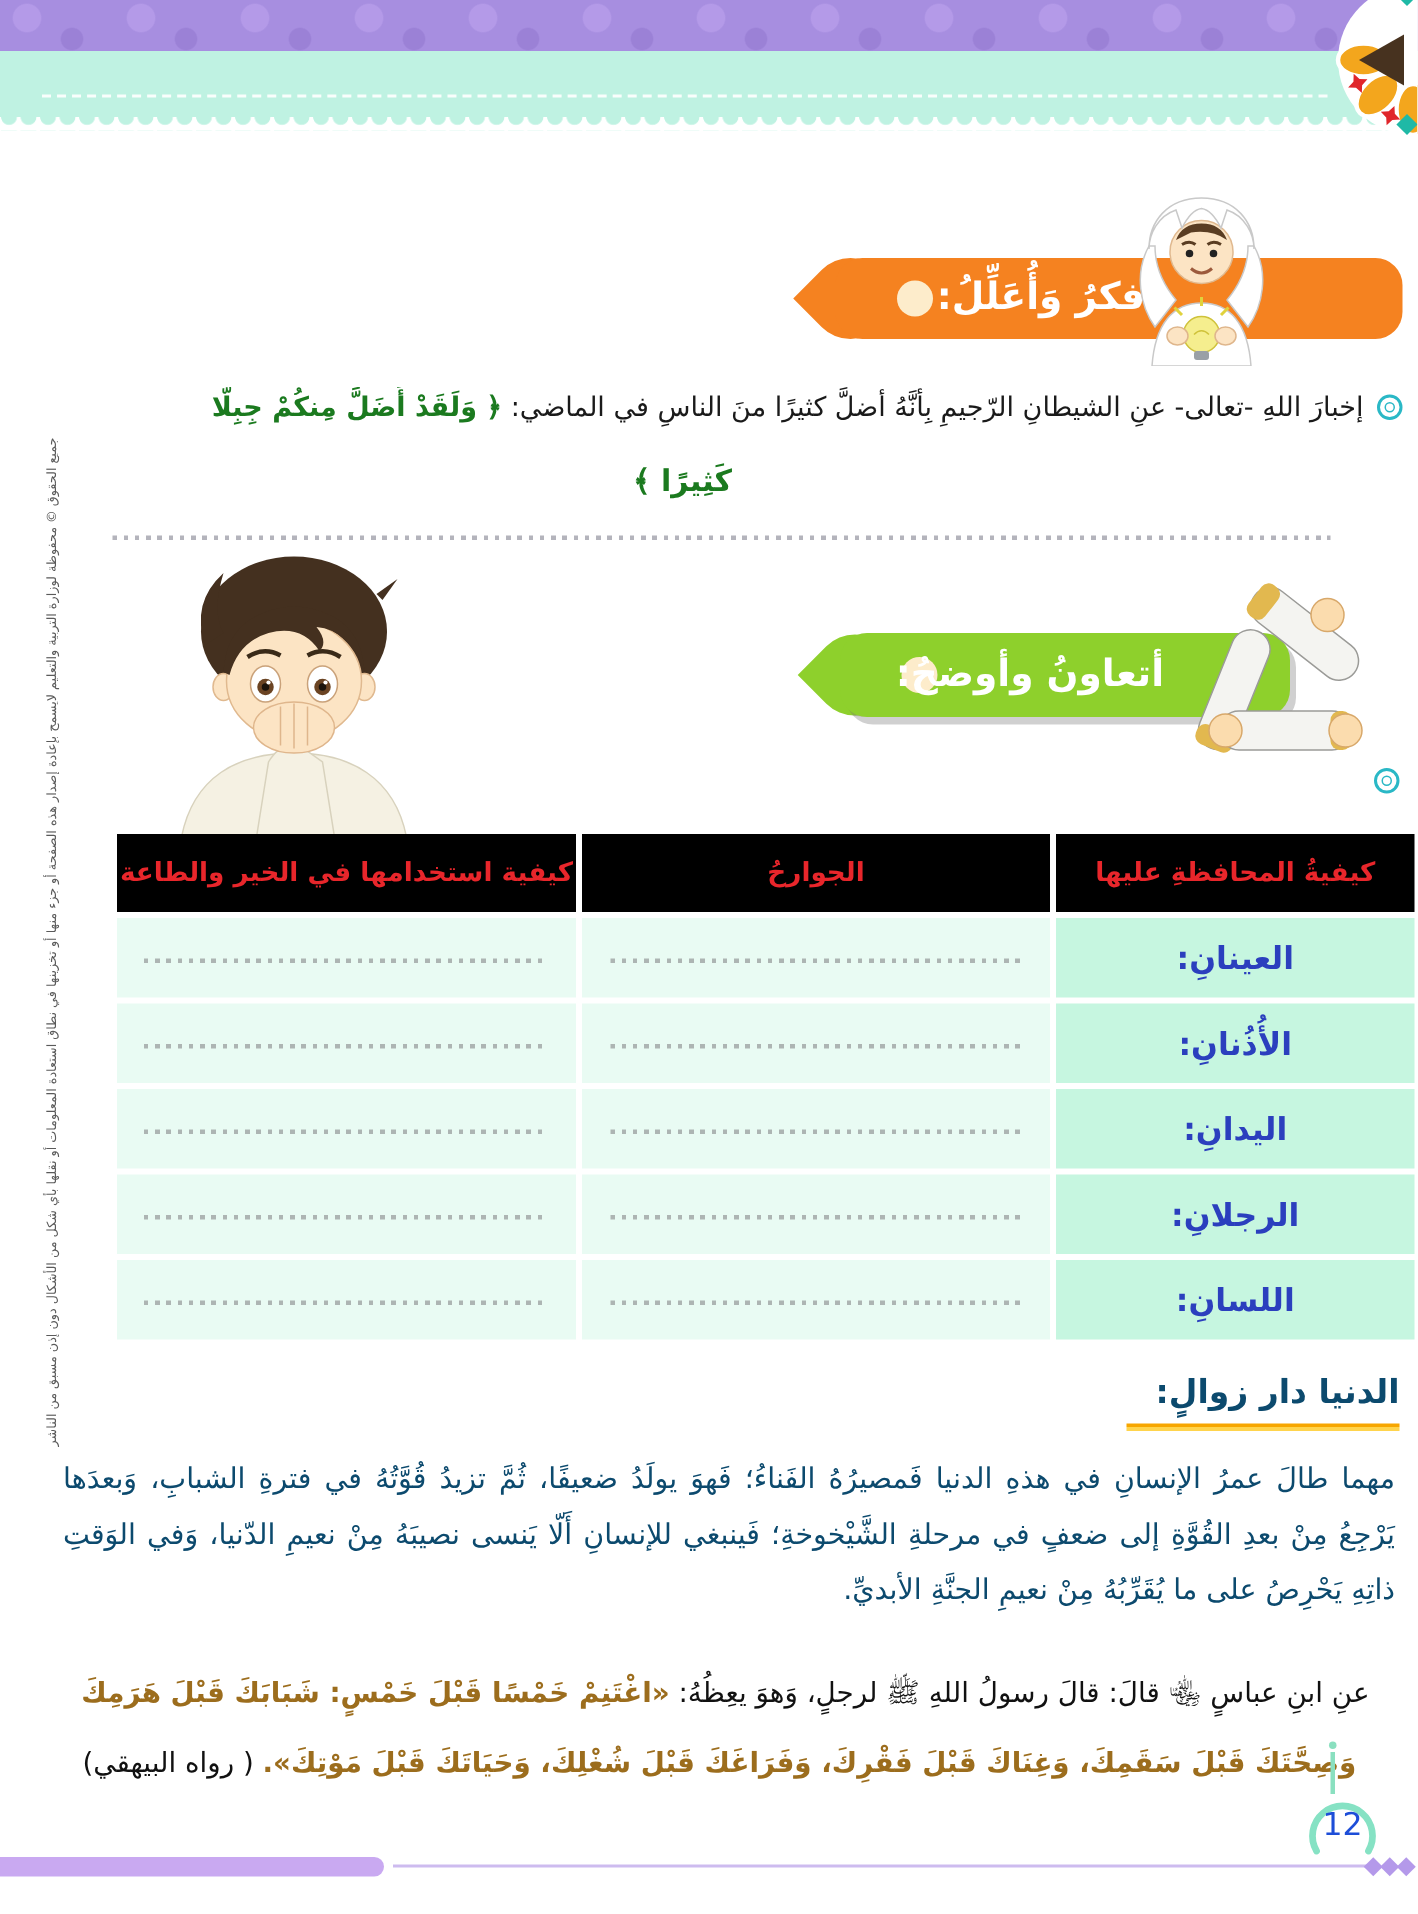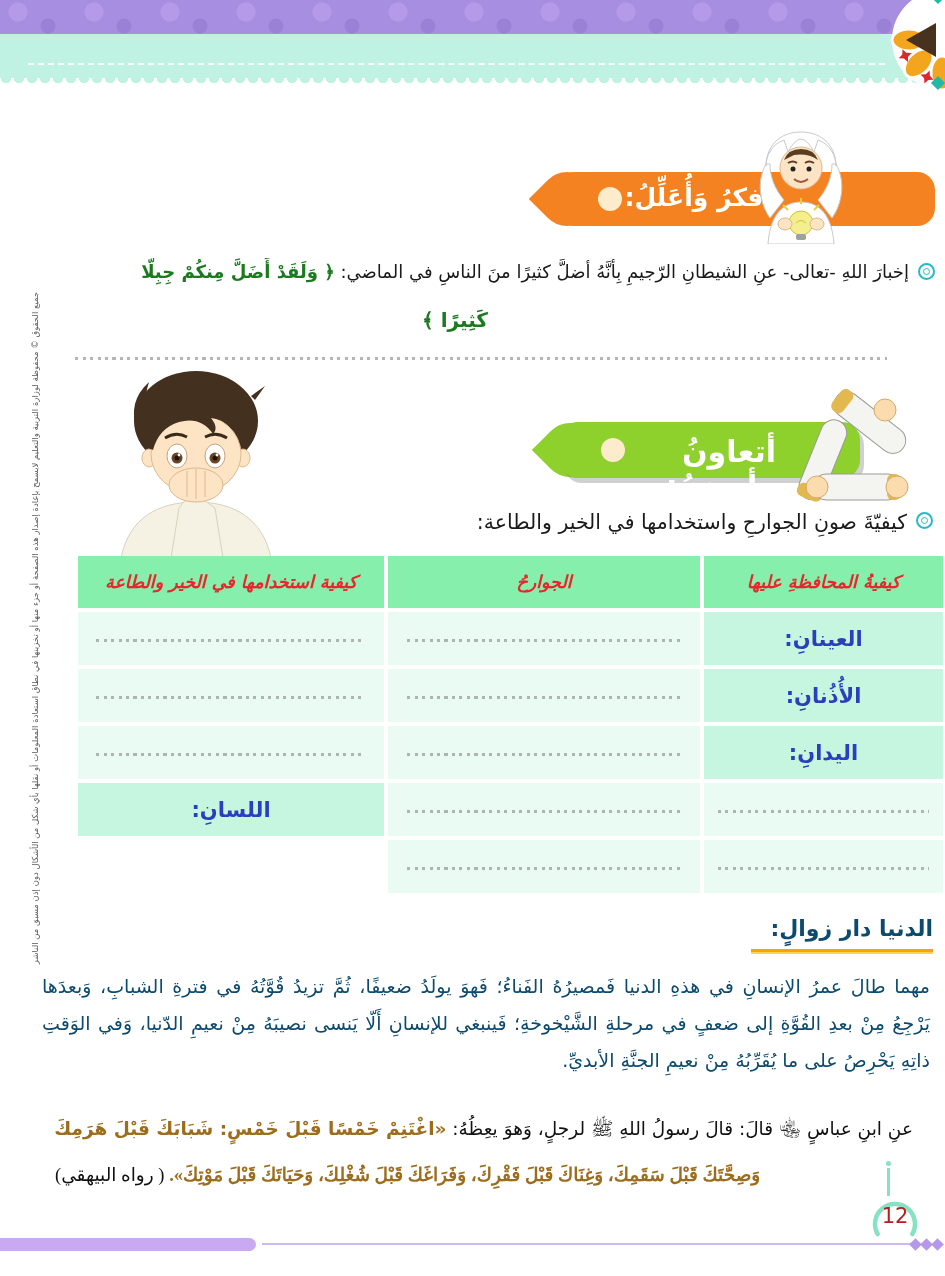--- a/index.html
+++ b/index.html
@@ -27,21 +27,21 @@
   .pill-orange{left:557px;top:172px;width:378px;height:54px;background:#f58220;}
   .pill-green{left:560px;top:422px;width:300px;height:56px;background:#8ed02c;box-shadow:4px 5px 0 rgba(120,120,120,.35);}
   .leaf{position:absolute;width:54px;height:54px;border-radius:0 50% 50% 50%;transform:rotate(-45deg);}
   .leaf-orange{left:540px;top:172px;background:#f58220;}
   .leaf-green{left:543px;top:423px;background:#8ed02c;box-shadow:3px 4px 0 rgba(120,120,120,.3);}
   .notch{position:absolute;width:24px;height:24px;border-radius:50%;background:#fdeccb;}
   .notch-orange{left:598px;top:187px;}
   .notch-green{left:601px;top:438px;}
   .banner-label{position:absolute;color:#fff;font-weight:bold;}
   .banner-label-think{left:592px;top:183px;width:180px;font-size:25px;}
-  .banner-label-coop{left:596px;top:434px;width:180px;font-size:30px;}
+  .banner-label-coop{left:596px;top:434px;width:180px;font-size:25px;}
 
   
   .bullet-row{position:absolute;display:flex;align-items:flex-start;gap:9px;}
   .bullet-think{left:40px;right:10px;top:258px;}
   .bullet-coop{left:355px;right:12px;top:507px;}
   .bullet-icon{flex:0 0 auto;width:13px;height:13px;border:2px solid #2ab8c6;border-radius:50%;
     display:flex;align-items:center;justify-content:center;margin-top:5px;}
   .bullet-icon i{display:block;width:5px;height:5px;border:1.6px solid #2ab8c6;border-radius:50%;}
   .bullet-text{font-size:18px;line-height:1.55;white-space:nowrap;overflow:hidden;}
   .bullet-coop .bullet-text{font-size:20.5px;}
@@ -49,48 +49,48 @@
   .quran-line2{position:absolute;left:380px;top:308px;width:150px;text-align:center;
     color:#1b7a1f;font-weight:bold;font-size:20px;}
 
   .dotted-answer{position:absolute;left:75px;top:357px;width:812px;height:3px;
     background:repeating-linear-gradient(to right,#b4b4bc 0 3px,rgba(0,0,0,0) 3px 7.5px);}
 
   
   .organ-table{position:absolute;left:78px;top:556px;width:865px;direction:rtl;
     display:grid;grid-template-columns:239px 312px 306px;
     grid-template-rows:52px repeat(5,53px);column-gap:4px;row-gap:4px;}
-  .th{background:#86efac;color:#e8262b;font-weight:bold;font-size:17.5px;
-    display:flex;align-items:center;justify-content:center;text-align:center;font-style:italic;}
+  .th{background:#000000;color:#e8262b;font-weight:bold;font-size:17.5px;
+    display:flex;align-items:center;justify-content:center;text-align:center;}
   .organ-cell{background:#c6f6e0;color:#2b3fbe;font-weight:bold;font-size:21px;
     display:flex;align-items:center;justify-content:center;}
   .ans-cell{background:#e9fbf3;position:relative;}
   .ans-cell::after{content:"";position:absolute;left:6%;right:6%;top:50%;height:3px;
     background:repeating-linear-gradient(to right,#adb5b3 0 3px,rgba(0,0,0,0) 3px 7.5px);}
 
   
   .world-heading{position:absolute;right:12px;top:916px;font-size:22px;font-weight:bold;color:#0c4a6e;}
   .world-underline{position:absolute;right:12px;top:949px;width:182px;height:5px;
     background:linear-gradient(#f7a600 0 2.5px,#ffd44d 2.5px 5px);}
   .para{position:absolute;left:42px;right:15px;top:968px;font-size:19px;line-height:37px;color:#0c4a6e;}
   .para .just{text-align:justify;text-align-last:justify;}
   .para .center{text-align:right;}
 
   
   .hadith{position:absolute;left:55px;right:32px;top:1105px;font-size:18.5px;line-height:47px;color:#111;}
   .hadith .just{text-align:justify;text-align-last:justify;white-space:nowrap;overflow:hidden;}
-  .hadith .left{text-align:left;direction:rtl;font-family:Liberation Serif, serif;}
+  .hadith .left{text-align:left;direction:rtl;}
   .gold{color:#9c6d1d;font-weight:bold;}
 
   
   .finial{position:absolute;left:887px;top:1168px;width:3px;height:28px;background:#8ae0c0;}
   .finial::before{content:"";position:absolute;left:-1px;top:-7px;width:5px;height:5px;border-radius:50%;background:#8ae0c0;}
   .dome{position:absolute;left:867px;top:1192px;width:56px;height:52px;}
   .page-num{position:absolute;left:867px;top:1204px;width:56px;text-align:center;
-    font-size:21px;color:#b91c1c;font-family:"DejaVu Sans",sans-serif;}
+    font-size:21px;color:#1d4ed8;font-family:"DejaVu Sans",sans-serif;}
   .bar-thick{position:absolute;left:0;top:1238px;width:256px;height:13px;background:#c9a9f1;border-radius:0 7px 7px 0;}
   .bar-thin{position:absolute;left:262px;top:1243px;width:650px;height:2px;background:#cdbbef;}
   .diamond{position:absolute;width:9px;height:9px;background:#b499ea;transform:rotate(45deg);top:1240px;}
   .d1{left:911px}.d2{left:922px}.d3{left:933px}
 
   
   .illu{position:absolute;}
   .flower{right:-45px;top:-12px;}
   .boy-bulb{left:726px;top:126px;}
   .boy-mouth{left:83px;top:366px;}
@@ -208,40 +208,40 @@
     <rect x="122" y="90" width="14" height="26" rx="6" fill="#e2b84f"></rect>
     <circle cx="52" cy="103" r="11" fill="#fbdcae" stroke="#d8a86a"></circle>
     <circle cx="132" cy="103" r="11" fill="#fbdcae" stroke="#d8a86a"></circle>
     <circle cx="120" cy="26" r="11" fill="#fbdcae" stroke="#d8a86a"></circle>
   </svg>
 
   <div class="bullet-row bullet-coop">
     <span class="bullet-icon">
         <i></i>
       </span>
-    <div class="bullet-text">كيفيّةَ صونِ الجوارحِ واستخدامها في الخير والطاعة:</div>
   </div>
 
   <div class="organ-table">
     <div class="th">كيفيةُ المحافظةِ عليها</div>
     <div class="th">الجوارحُ</div>
     <div class="th">كيفية استخدامها في الخير والطاعة</div>
 
     <div class="organ-cell">العينانِ:</div>
     <div class="ans-cell"></div>
     <div class="ans-cell"></div>
 
     <div class="organ-cell">الأُذُنانِ:</div>
     <div class="ans-cell"></div>
     <div class="ans-cell"></div>
 
     <div class="organ-cell">اليدانِ:</div>
     <div class="ans-cell"></div>
     <div class="ans-cell"></div>
 
+    <div class="organ-cell">الرجلانِ:</div>
     <div class="ans-cell"></div>
     <div class="ans-cell"></div>
 
     <div class="organ-cell">اللسانِ:</div>
     <div class="ans-cell"></div>
     <div class="ans-cell"></div>
   </div>
 
   <div class="world-heading">الدنيا دار زوالٍ:</div>
   <div class="world-underline"></div>

